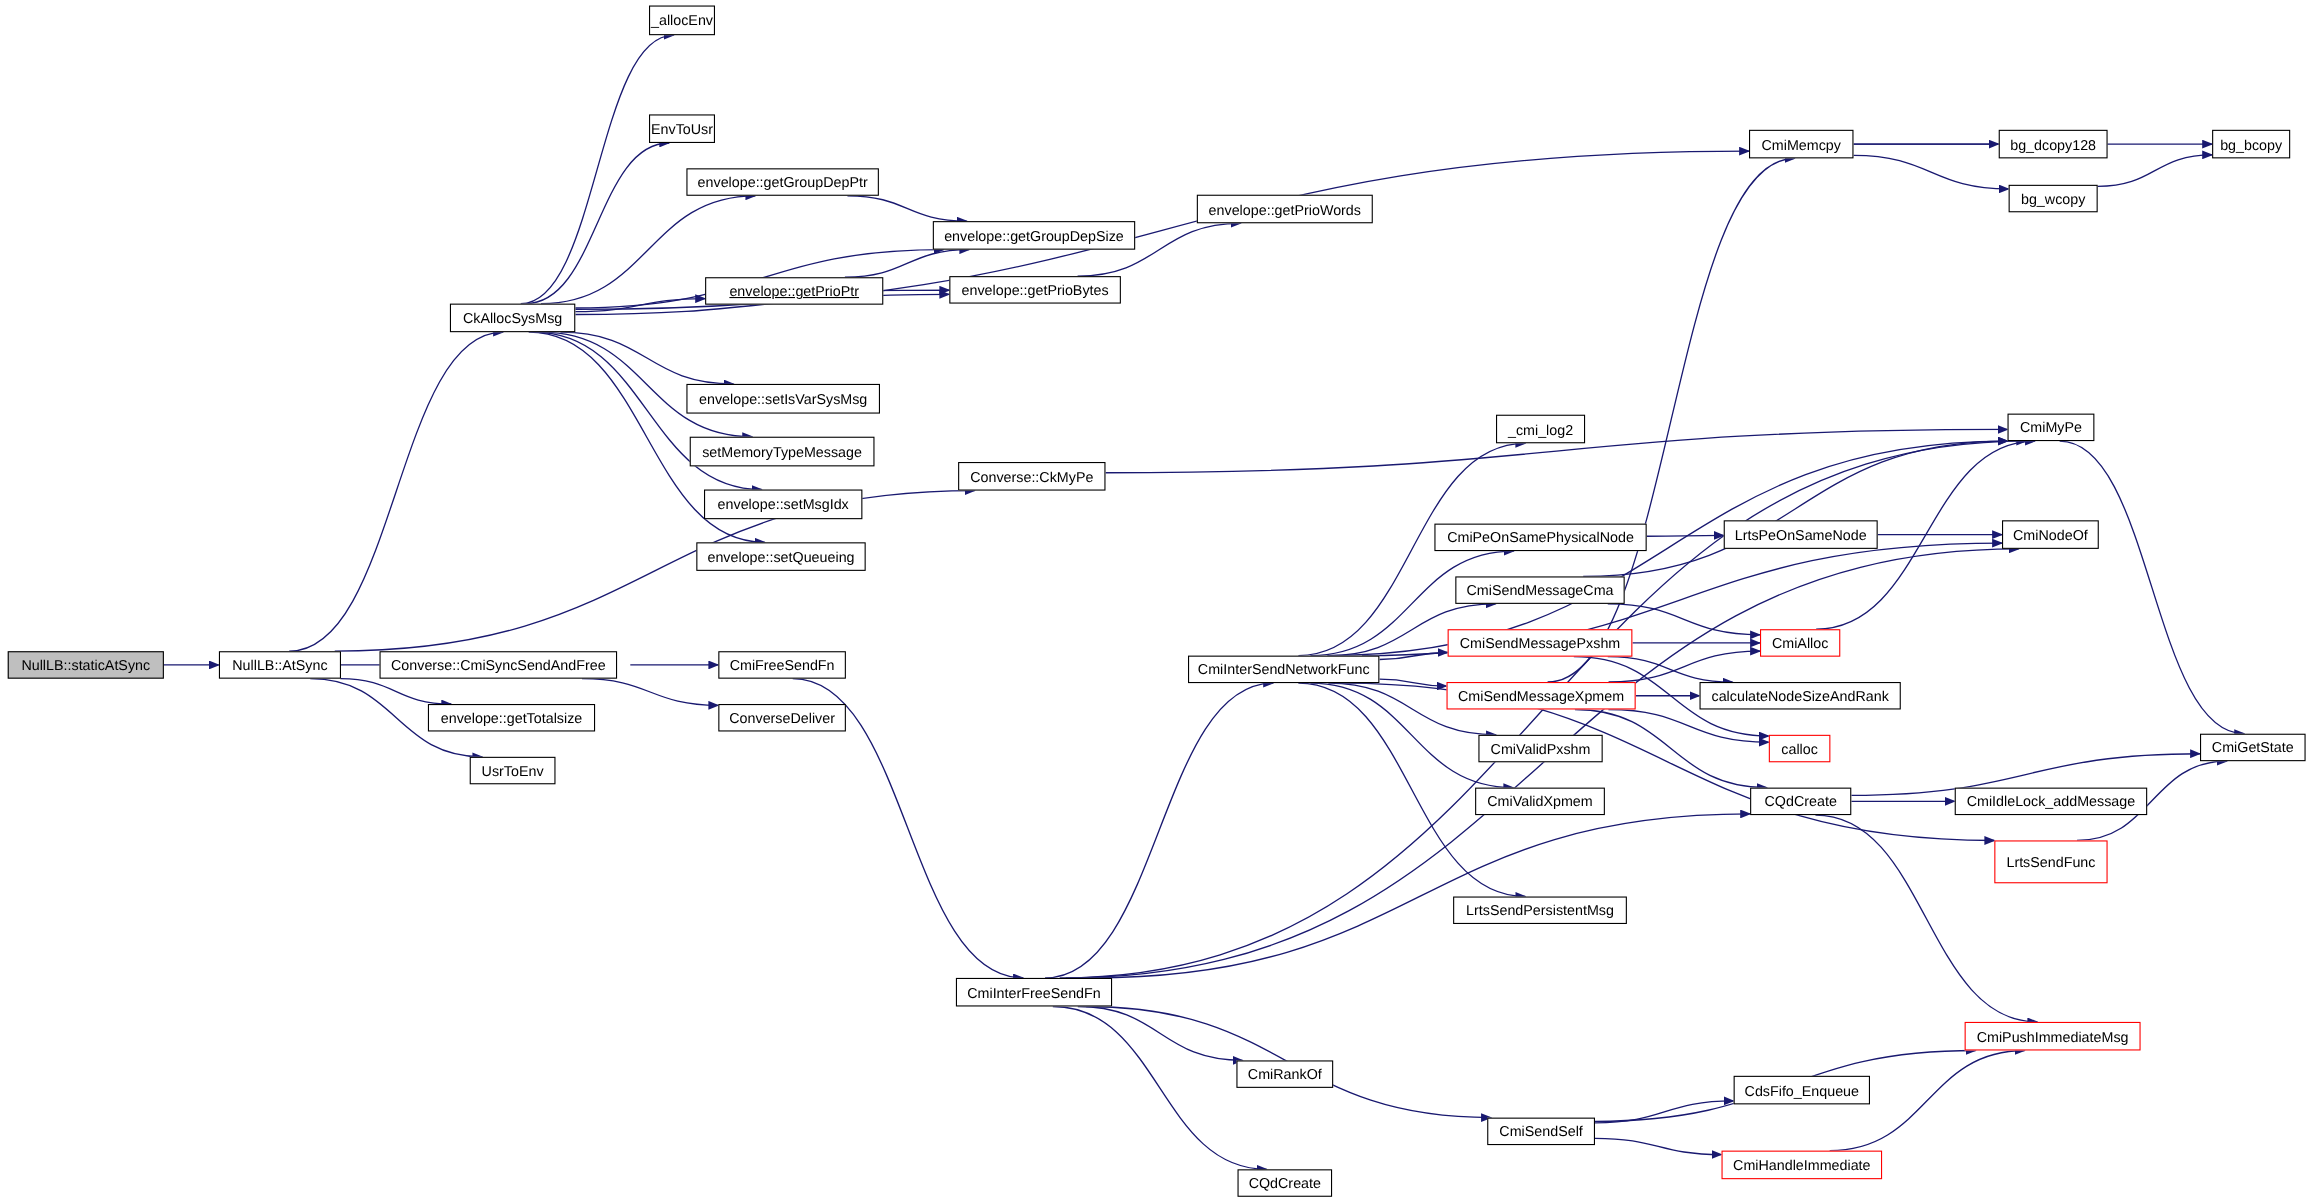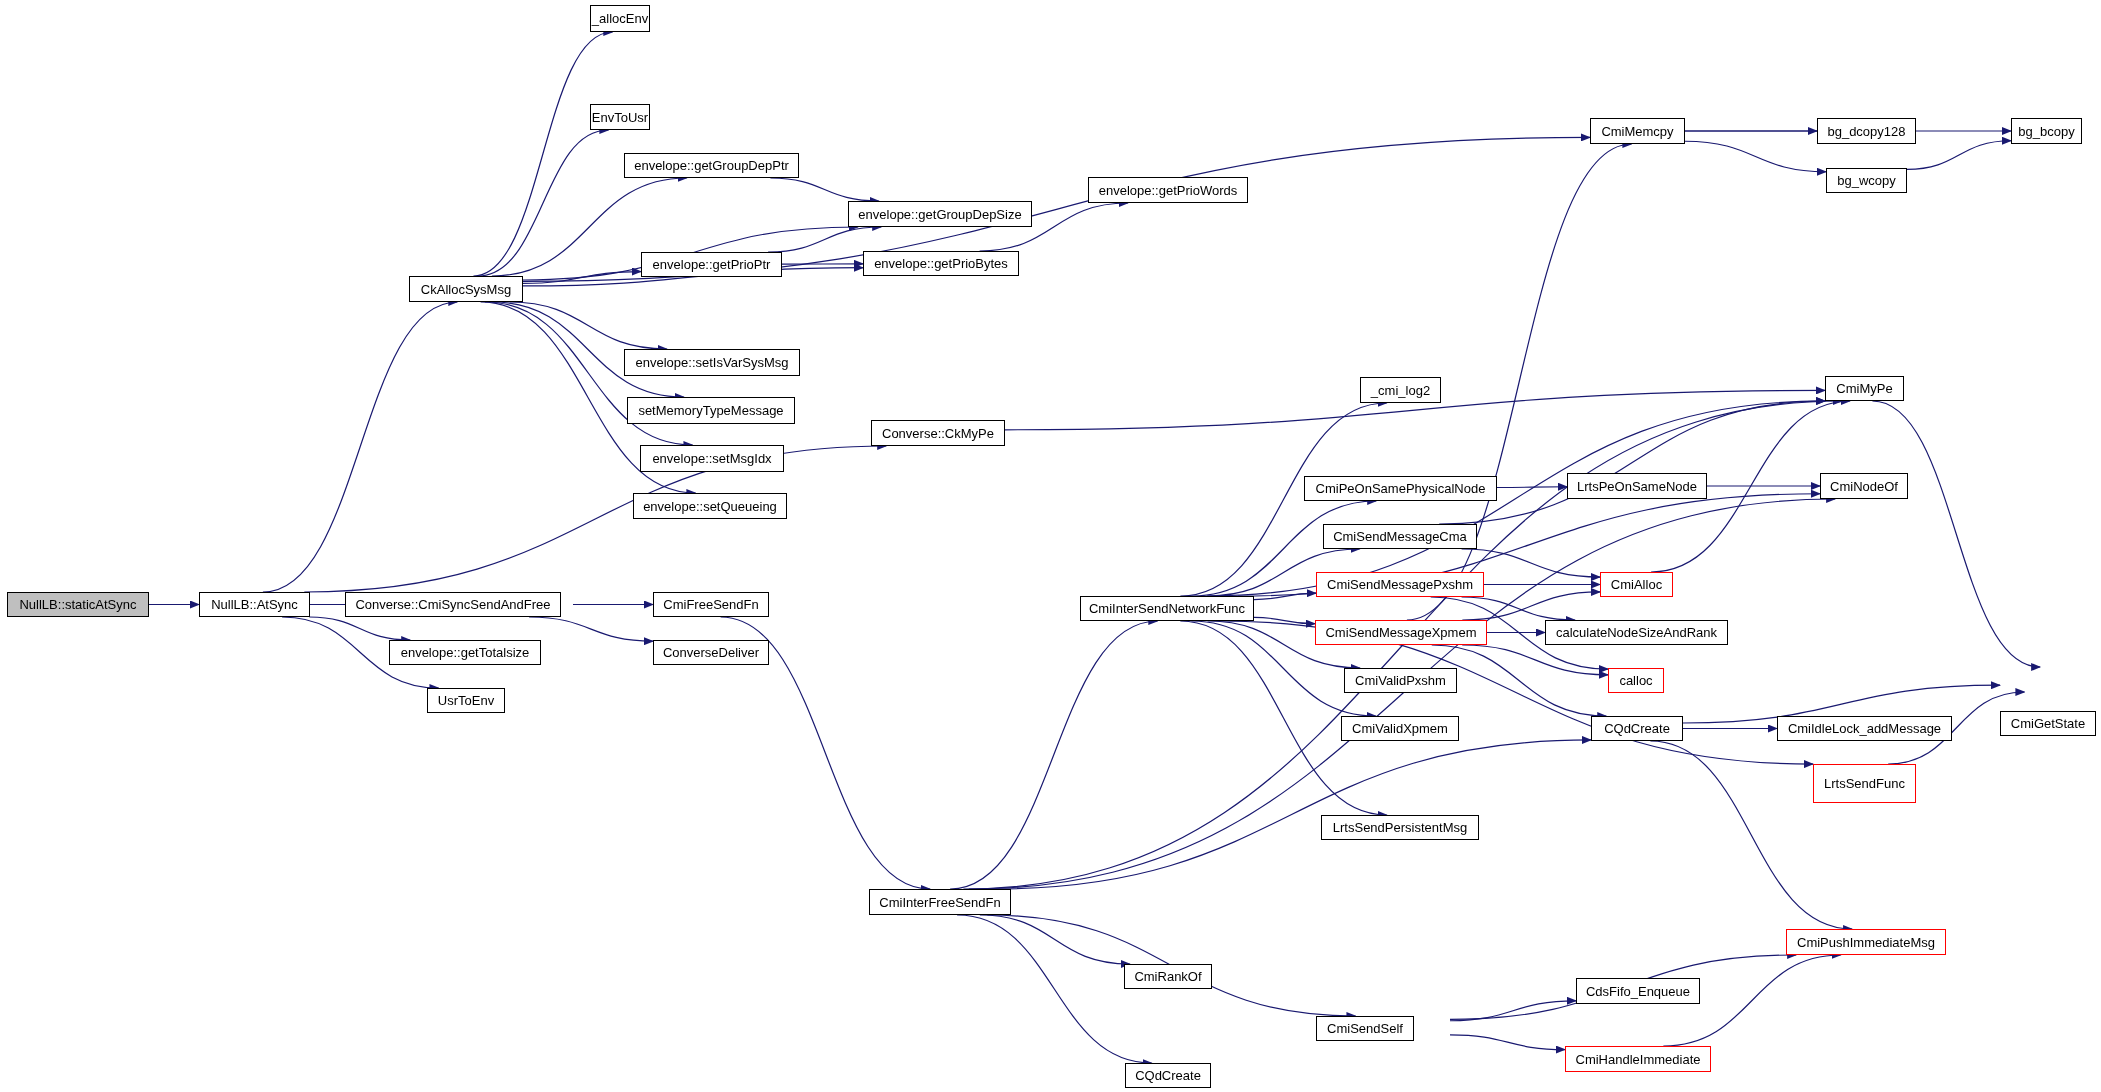--- a/index.html
+++ b/index.html
@@ -110,21 +110,21 @@
     </div>
   <div class="node" style="left:590px;top:104px;width:60px;height:26px;">
       <span>EnvToUsr</span>
     </div>
   <div class="node" style="left:624px;top:153px;width:175px;height:25px;">
       <span>envelope::getGroupDepPtr</span>
     </div>
   <div class="node" style="left:848px;top:201px;width:184px;height:26px;">
       <span>envelope::getGroupDepSize</span>
     </div>
-  <div class="node" style="left:641px;top:252px;width:141px;height:25px;">
+  <div class="node" style="left:641px;top:252px;width:162px;height:25px;text-decoration:underline;">
       <span>envelope::getPrioPtr</span>
     </div>
   <div class="node" style="left:863px;top:251px;width:156px;height:25px;">
       <span>envelope::getPrioBytes</span>
     </div>
   <div class="node" style="left:1088px;top:177px;width:160px;height:26px;">
       <span>envelope::getPrioWords</span>
     </div>
   <div class="node" style="left:624px;top:349px;width:176px;height:27px;">
       <span>envelope::setIsVarSysMsg</span>
@@ -200,21 +200,21 @@
     </div>
   <div class="node" style="left:1545px;top:620px;width:183px;height:25px;">
       <span>calculateNodeSizeAndRank</span>
     </div>
   <div class="node external" style="left: 1608px; top: 668px; width: 56px; height: 25px; border-color: rgb(255, 0, 0);">
       <span>calloc</span>
     </div>
   <div class="node" style="left:1344px;top:668px;width:113px;height:25px;">
       <span>CmiValidPxshm</span>
     </div>
-  <div class="node" style="left:2000px;top:667px;width:96px;height:25px;margin-top:44px;">
+  <div class="node" style="left:2000px;top:667px;width:96px;height:25px;">
       <span>CmiGetState</span>
     </div>
   <div class="node" style="left:1341px;top:716px;width:118px;height:25px;">
       <span>CmiValidXpmem</span>
     </div>
   <div class="node" style="left:1591px;top:716px;width:92px;height:25px;">
       <span>CQdCreate</span>
     </div>
   <div class="node" style="left:1777px;top:716px;width:175px;height:25px;">
       <span>CmiIdleLock_addMessage</span>
@@ -230,21 +230,21 @@
     </div>
   <div class="node external" style="left: 1786px; top: 929px; width: 160px; height: 26px; border-color: rgb(255, 0, 0);">
       <span>CmiPushImmediateMsg</span>
     </div>
   <div class="node" style="left:1124px;top:964px;width:88px;height:25px;align-items:center;">
       <span>CmiRankOf</span>
     </div>
   <div class="node" style="left:1576px;top:978px;width:124px;height:26px;">
       <span>CdsFifo_Enqueue</span>
     </div>
-  <div class="node" style="left:1316px;top:1016px;width:98px;height:25px;text-align:right;">
+  <div class="node" style="left:1352px;top:1016px;width:98px;height:25px;text-align:right;">
       <span>CmiSendSelf</span>
     </div>
   <div class="node external" style="left: 1565px; top: 1046px; width: 146px; height: 26px; border-color: rgb(255, 0, 0); text-align: center;">
       <span>CmiHandleImmediate</span>
     </div>
   <div class="node" style="left:1125px;top:1063px;width:86px;height:25px;">
       <span>CQdCreate</span>
     </div>
 </div>
 

